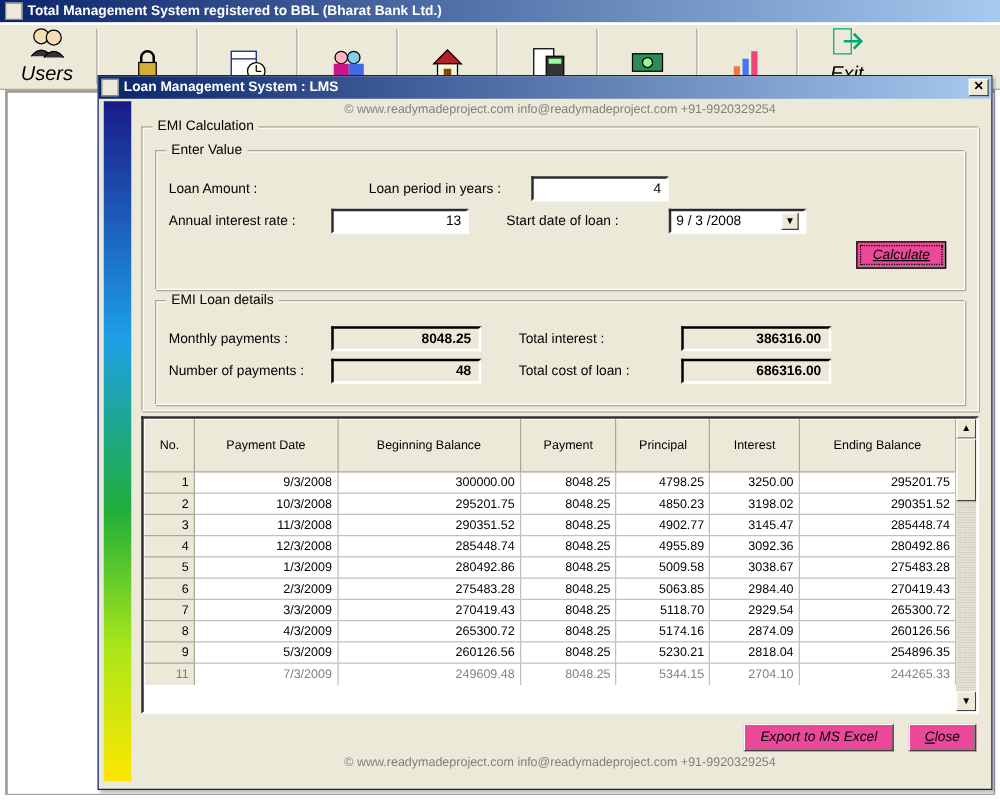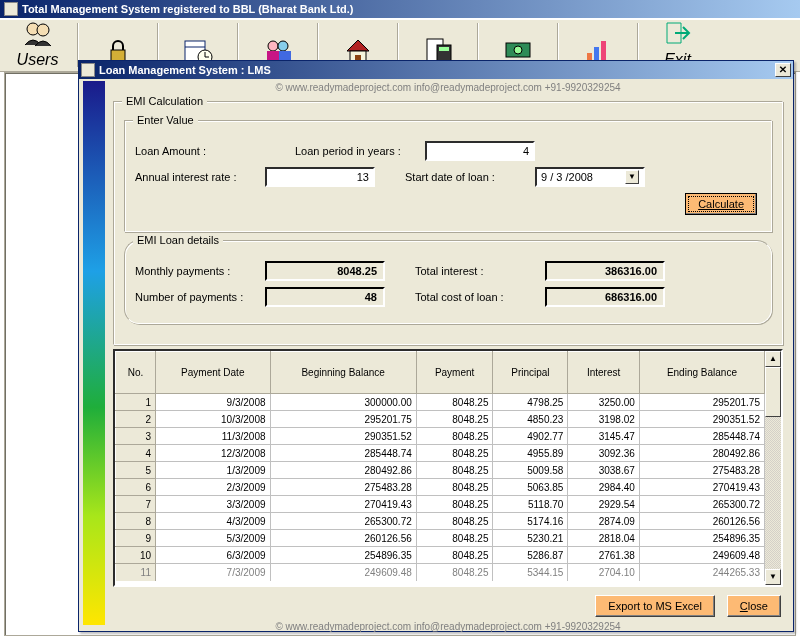--- a/index.html
+++ b/index.html
@@ -38,21 +38,21 @@
 .groupbox > .gtitle { position:absolute; top:-7px; left:8px; background:#ece9d8; padding:0 4px; font-size:11px; }
 
 .row { display:flex; align-items:center; margin:6px 0; }
 .lbl { width:130px; font-size:11px; }
 .lbl2 { width:130px; font-size:11px; margin-left:30px; }
 input.txt { width:110px; height:20px; background:#fff; border:2px inset #fff; border-top-color:#808080; border-left-color:#808080; text-align:right; padding:0 4px; font-size:11px; }
 .readonly { width:120px; height:20px; background:#ece9d8; border:2px inset #fff; border-top-color:#404040; border-left-color:#404040; text-align:right; padding:0 6px; font-weight:bold; font-size:11px; line-height:16px; }
 .datebox { width:110px; height:20px; background:#fff; border:2px inset #fff; border-top-color:#808080; border-left-color:#808080; padding:0 4px; display:flex; align-items:center; justify-content:space-between; font-size:11px; }
 .datebox .arr { width:14px; height:14px; background:#ece9d8; border:1px solid #fff; border-right-color:#404040; border-bottom-color:#404040; text-align:center; line-height:12px; font-size:8px; }
 
-button.winbtn { height:22px; background:#fdba74; border:1px solid #404040; border-top-color:#fff; border-left-color:#fff; box-shadow: inset -1px -1px 0 #808080; font-size:11px; padding:0 12px; cursor:pointer; }
+button.winbtn { height:22px; background:#ec4899; border:1px solid #404040; border-top-color:#fff; border-left-color:#fff; box-shadow: inset -1px -1px 0 #808080; font-size:11px; padding:0 12px; cursor:pointer;font-style:italic; }
 button.winbtn.focus { outline:1px dotted #000; outline-offset:-4px; border:1px solid #000; }
 
 
 .table-wrap { position:relative; margin:4px 4px 0; height:238px; background:#fff; border:2px inset #fff; border-top-color:#808080; border-left-color:#808080; }
 .table-inner { position:absolute; inset:0; overflow:hidden; }
 .dgrid { border-collapse:collapse; width:calc(100% - 16px); font-size:10px; }
 .dgrid th { background:#ece9d8; border:1px solid #aca899; border-top-color:#fff; border-left-color:#fff; padding:6px 4px; font-weight:normal; height:42px; }
 .dgrid td { border:1px solid #c0c0c0; padding:1px 4px; text-align:right; height:17px; background:#fff; }
 .dgrid td.rowhdr { background:#ece9d8; border:1px solid #aca899; border-top-color:#fff; border-left-color:#fff; text-align:right; width:40px; }
 .dgrid td.ghost { color:#808080; }
@@ -177,21 +177,21 @@
 <div class="dialog">
   <div class="dialog-titlebar">
     <span class="ico"></span>
     <span>Loan Management System : LMS</span>
     <span class="closebtn">✕</span>
   </div>
   <div class="rainbow"></div>
   <div class="dialog-body">
     <div class="footer-link">©  www.readymadeproject.com  info@readymadeproject.com  +91-9920329254</div>
 
-    <div class="groupbox" style="padding-bottom:16px;">
+    <div class="groupbox" style="padding-bottom:0;">
       <span class="gtitle">EMI Calculation</span>
 
       <div class="groupbox" style="margin:4px 0 8px;">
         <span class="gtitle">Enter Value</span>
         <div class="row">
           <span class="lbl">Loan Amount :</span>
           <span class="lbl2">Loan period in years :</span>
           <input class="txt" value="4" style="">
         </div>
         <div class="row">
@@ -201,21 +201,21 @@
           <div class="datebox">
             <span>9 / 3 /2008</span>
             <span class="arr">▼</span>
           </div>
         </div>
         <div class="row" style="justify-content:flex-end; padding-right:4px;">
           <button class="winbtn focus"><span style="text-decoration:underline">Calculate</span></button>
         </div>
       </div>
 
-      <div class="groupbox" style="margin:4px 0;border-radius:15px;">
+      <div class="groupbox" style="margin:4px 0;">
         <span class="gtitle">EMI Loan details</span>
         <div class="row">
           <span class="lbl">Monthly payments :</span>
           <div class="readonly">8048.25</div>
           <span class="lbl2">Total interest :</span>
           <div class="readonly">386316.00</div>
         </div>
         <div class="row">
           <span class="lbl">Number of payments :</span>
           <div class="readonly">48</div>
@@ -315,29 +315,20 @@
               <tr>
                 <td class="rowhdr">9</td>
                 <td>5/3/2009</td>
                 <td>260126.56</td>
                 <td>8048.25</td>
                 <td>5230.21</td>
                 <td>2818.04</td>
                 <td>254896.35</td>
               </tr>
               <tr>
-                <td class="rowhdr">10</td>
-                <td>6/3/2009</td>
-                <td>254896.35</td>
-                <td>8048.25</td>
-                <td>5286.87</td>
-                <td>2761.38</td>
-                <td>249609.48</td>
-              </tr>
-              <tr>
                 <td class="rowhdr ghost" style="border-bottom: none;">11</td>
                 <td class="ghost" style="border-bottom: none;">7/3/2009</td>
                 <td class="ghost" style="border-bottom: none;">249609.48</td>
                 <td class="ghost" style="border-bottom: none;">8048.25</td>
                 <td class="ghost" style="border-bottom: none;">5344.15</td>
                 <td class="ghost" style="border-bottom: none;">2704.10</td>
                 <td class="ghost" style="border-bottom: none;">244265.33</td>
               </tr>
             </tbody>
         </table>

